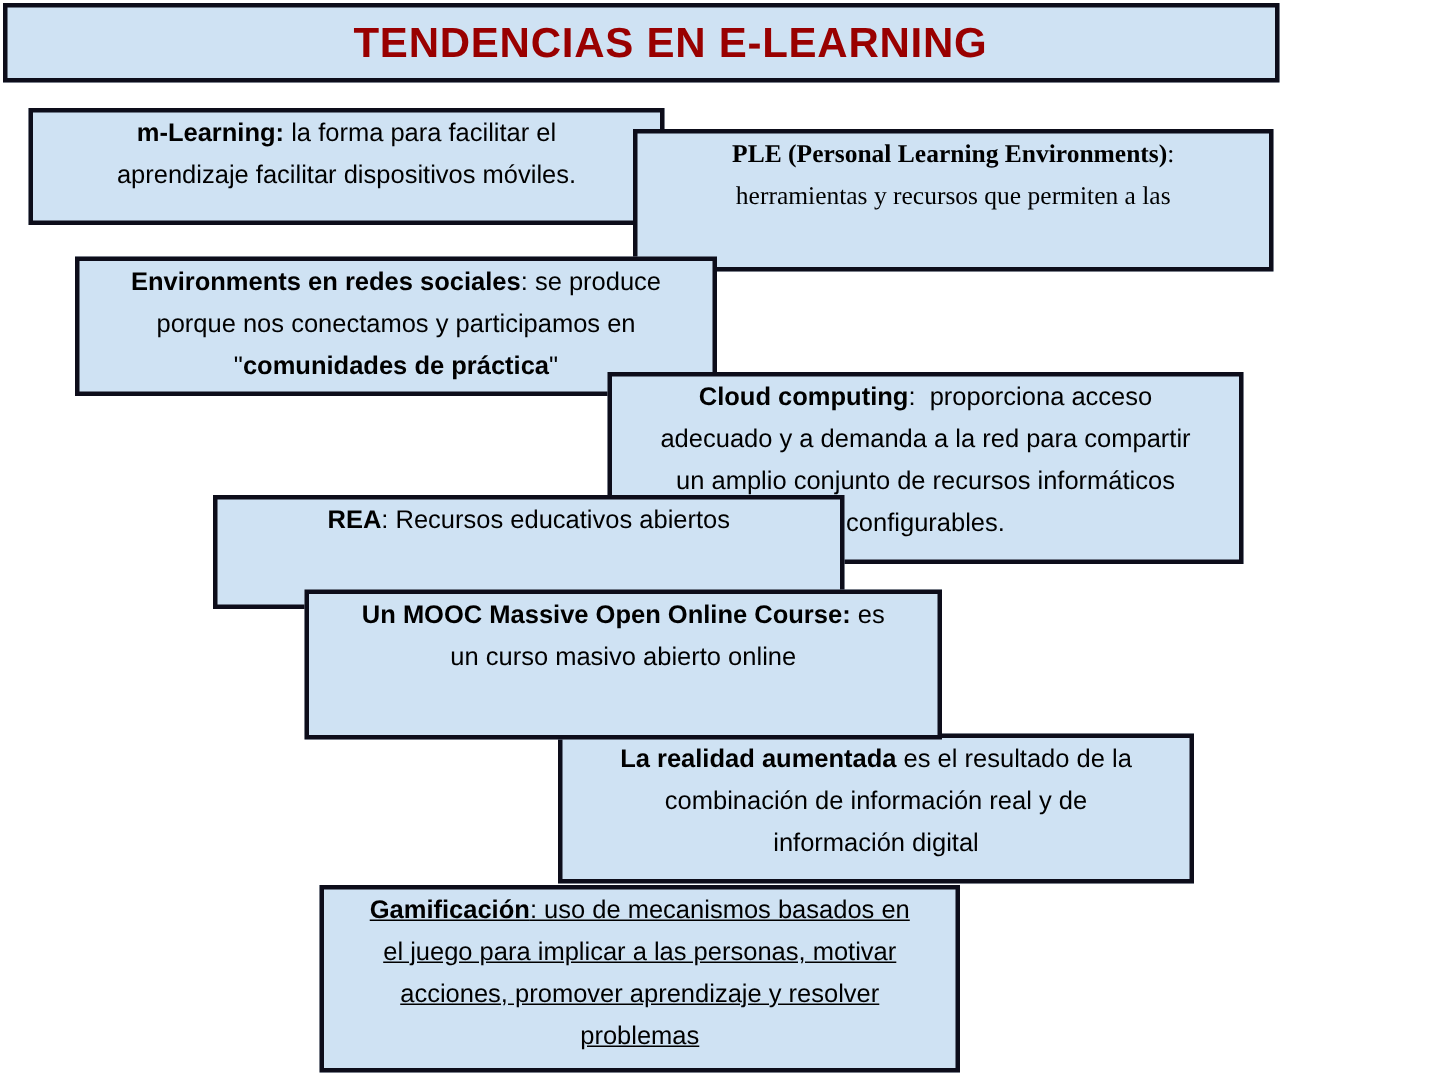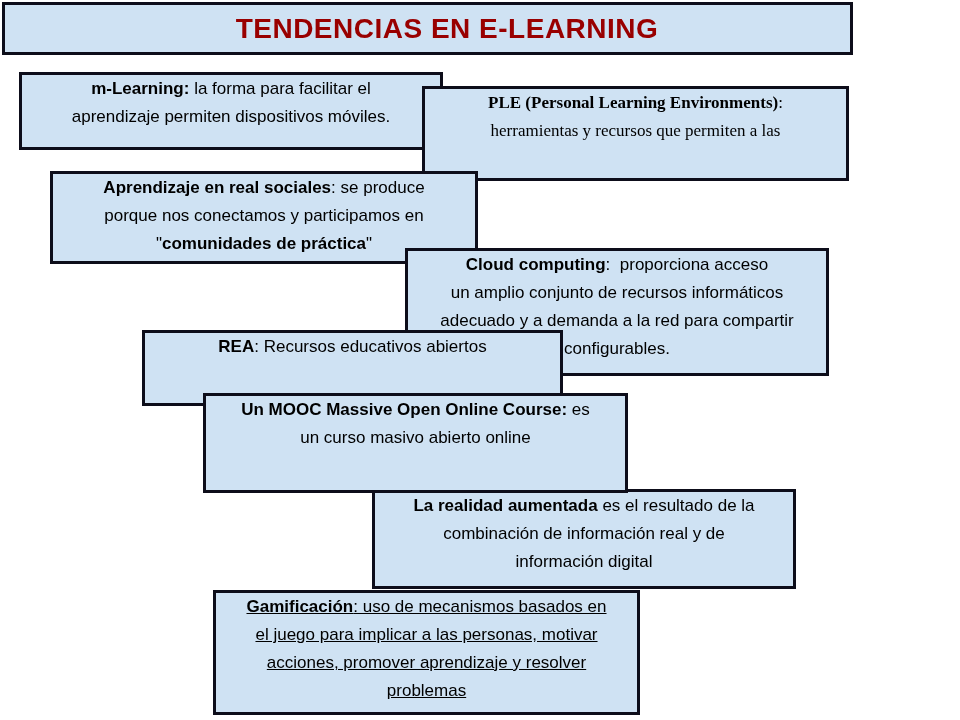--- a/index.html
+++ b/index.html
@@ -58,44 +58,44 @@
 
 <div id="stage">
 
   <div class="title-box">
     <span>TENDENCIAS EN E-LEARNING</span>
   </div>
 
   <div class="tbox box-mlearning">
     <div>
         <div class="line"><span class="b">m-Learning:</span><span> la forma para facilitar el</span></div>
-        <div class="line"><span>aprendizaje permiten dispositivos móviles.</span></div>
+        <div class="line"><span>aprendizaje facilitar dispositivos móviles.</span></div>
       </div>
   </div>
 
   <div class="tbox box-ple">
     <div>
         <div class="line"><span class="b">PLE (Personal Learning Environments)</span><span>:</span></div>
         <div class="line"><span>herramientas y recursos que permiten a las</span></div>
       </div>
   </div>
 
   <div class="tbox box-redes">
     <div>
-        <div class="line"><span class="b">Aprendizaje en real sociales</span><span>: se produce</span></div>
+        <div class="line"><span class="b">Environments en redes sociales</span><span>: se produce</span></div>
         <div class="line"><span>porque nos conectamos y participamos en</span></div>
         <div class="line"><span>"</span><span class="b">comunidades de práctica</span><span>"</span></div>
       </div>
   </div>
 
   <div class="tbox box-cloud">
     <div>
         <div class="line"><span class="b">Cloud computing</span><span>:  proporciona acceso</span></div>
+        <div class="line"><span>adecuado y a demanda a la red para compartir</span></div>
         <div class="line"><span>un amplio conjunto de recursos informáticos</span></div>
-        <div class="line"><span>adecuado y a demanda a la red para compartir</span></div>
         <div class="line"><span>configurables.</span></div>
       </div>
   </div>
 
   <div class="tbox box-rea">
     <div>
         <div class="line"><span class="b">REA</span><span>: Recursos educativos abiertos</span></div>
       </div>
   </div>
 

